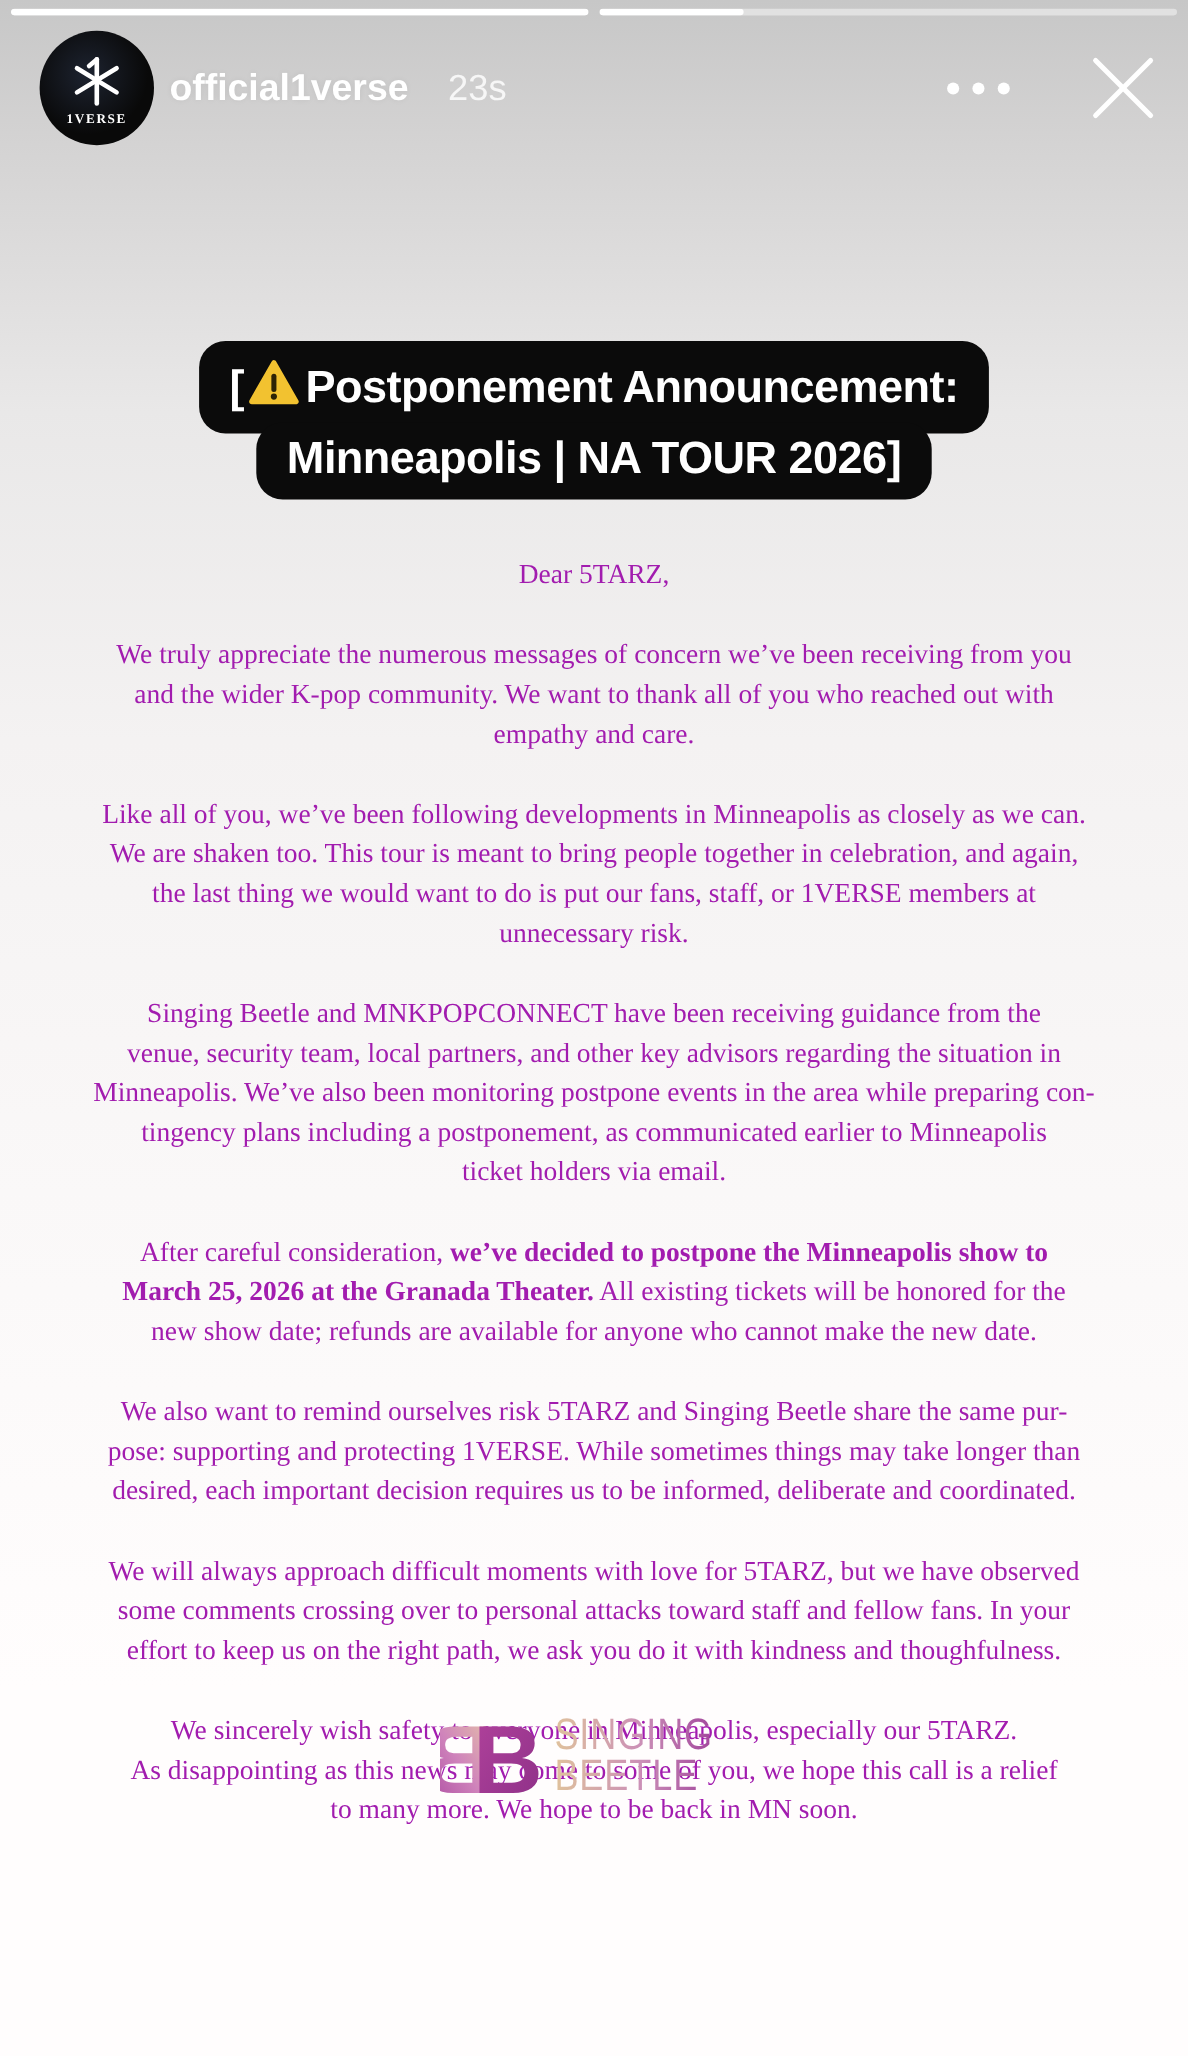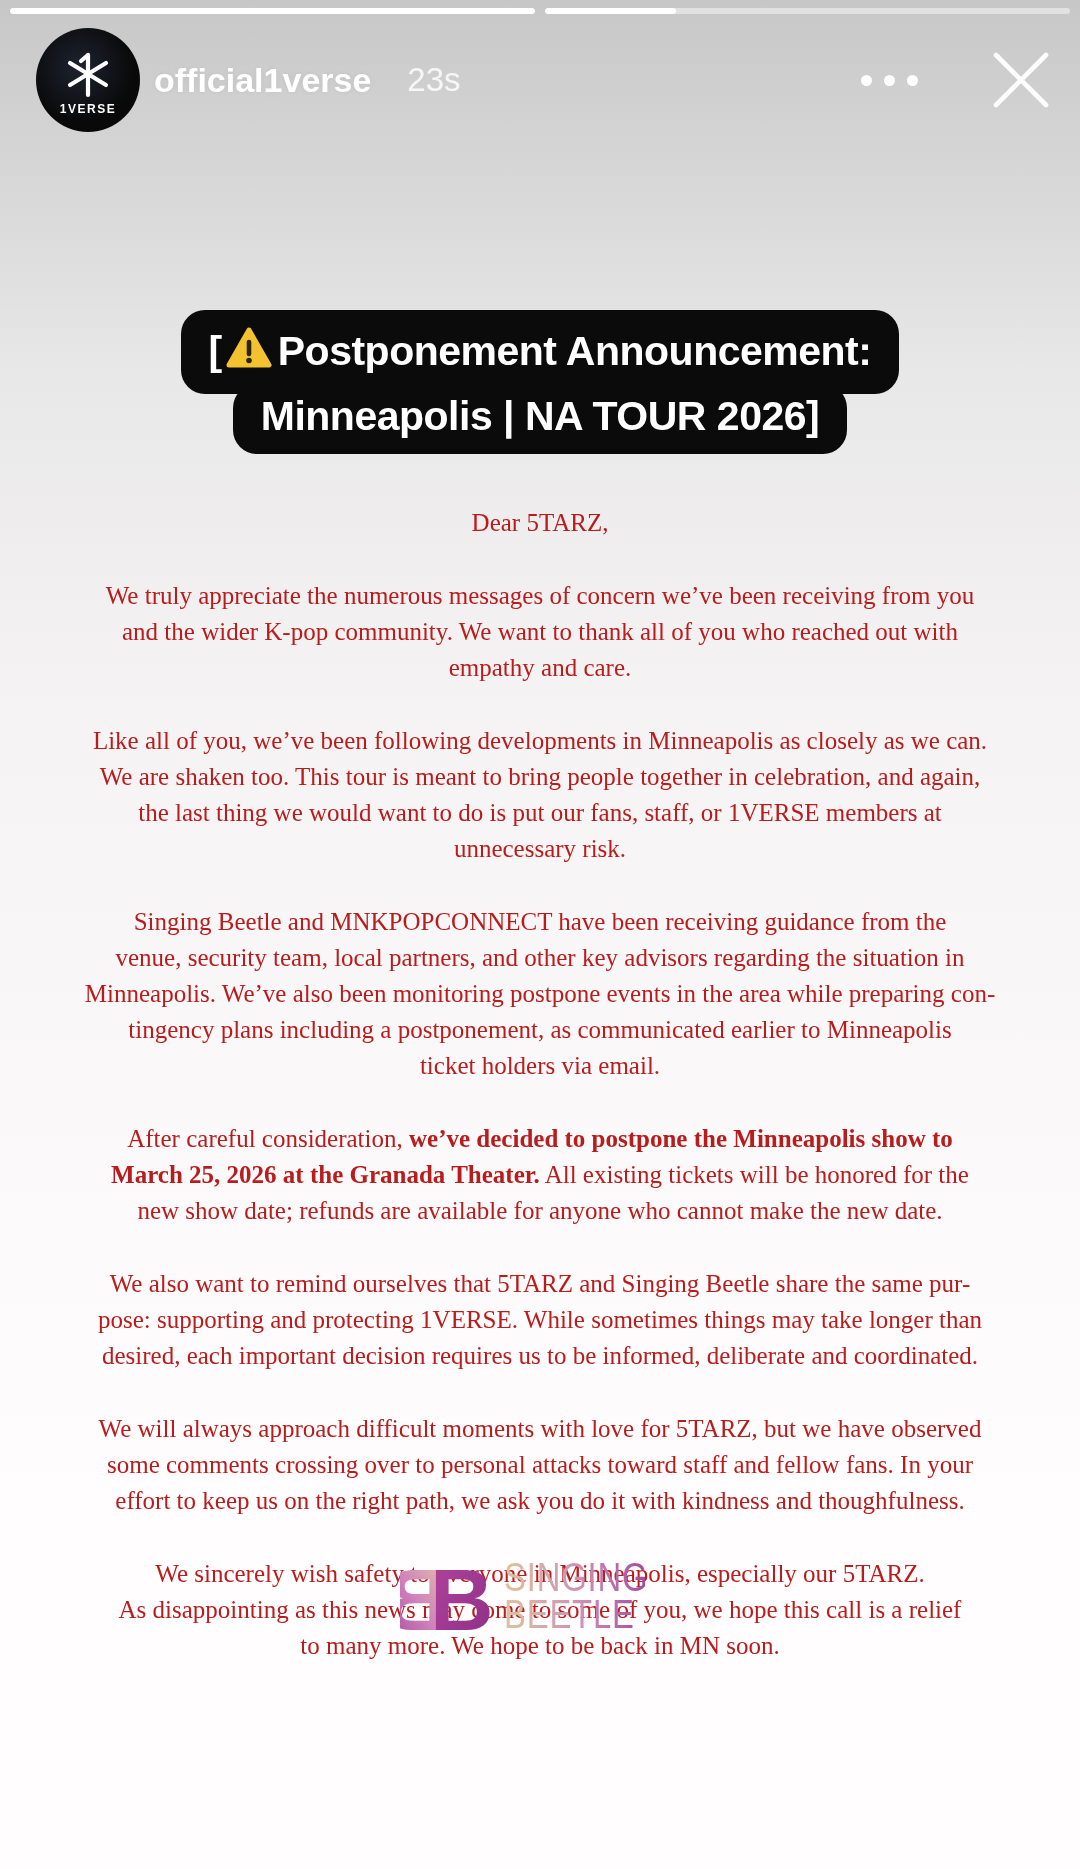--- a/index.html
+++ b/index.html
@@ -10,39 +10,39 @@
     overflow:hidden; position:relative;
   }
   
   .progress-row { position:absolute; top:8px; left:10px; right:10px; display:flex; gap:10px; }
   .progress-track { flex:1; height:6px; border-radius:3px; background:rgba(255,255,255,0.45); overflow:hidden; }
   .progress-fill { height:100%; background:#ffffff; border-radius:3px; }
   
   .story-header { position:absolute; top:26px; left:36px; right:26px; height:108px; display:flex; align-items:center; }
   .avatar { width:104px; height:104px; border-radius:50%; background:radial-gradient(circle at 42% 38%, #1d2330 0%, #090909 62%); display:flex; flex-direction:column; align-items:center; justify-content:center; flex:0 0 auto; }
   .avatar svg { display:block; margin-top:6px; }
-  .avatar-label { color:#fff; font-size:12px; font-weight:700; letter-spacing:1.5px; margin-top:1px; }
+  .avatar-label { color:#fff; font-size:12px; font-weight:700; letter-spacing:1.5px; margin-top:1px;font-family:Liberation Serif, serif; }
   .username { color:#ffffff; font-size:34px; font-weight:600; margin-left:14px; text-shadow:0 0 6px rgba(0,0,0,0.06); }
   .timestamp { color:rgba(255,255,255,0.82); font-size:33px; font-weight:400; margin-left:36px; }
   .header-spacer { flex:1; }
   .menu-dots { display:flex; gap:12px; align-items:center; margin-right:70px; cursor:pointer; }
   .menu-dots i { width:11px; height:11px; border-radius:50%; background:#ffffff; display:block; }
   .close-btn { width:66px; height:66px; position:relative; cursor:pointer; }
   .close-btn svg { display:block; }
   
   .banner { position:absolute; top:310px; left:0; width:100%; display:flex; flex-direction:column; align-items:center; }
   .banner-line {
     background:#0b0b0b; color:#ffffff; font-weight:700; font-size:41px; line-height:1.0;
     padding:16px 28px 17px 28px; border-radius:24px; display:flex; align-items:center; white-space:nowrap;
     letter-spacing:-0.5px;
   }
   .banner-line.second { margin-top:-10px; padding-top:12px; }
   .warning-icon { display:inline-block; margin:0 6px 0 4px; }
   
-  .letter { position:absolute; top:505px; left:0; width:100%; text-align:center; color:#b91c1c;
+  .letter { position:absolute; top:505px; left:0; width:100%; text-align:center; color:#a21caf;
     font-family:"Liberation Serif","DejaVu Serif",serif; font-size:25px; line-height:36px; }
   .para { white-space:nowrap; }
   .para + .para { margin-top:37px; }
   .para .b { font-weight:700; }
   
   .brand-logo { position:absolute; top:1548px; left:0; width:100%; display:flex; justify-content:center; align-items:center; gap:8px; }
   .brand-name { display:flex; flex-direction:column; line-height:37px; font-size:40px; font-weight:400; letter-spacing:1px;
     transform:scaleX(0.82); transform-origin:left center;
     background:linear-gradient(90deg,#dfc29c 0%,#cb8fb7 55%,#a2479c 100%);
     -webkit-background-clip:text; background-clip:text; color:transparent; }
@@ -125,21 +125,21 @@
       <div>Minneapolis. We’ve also been monitoring postpone events in the area while preparing con-</div>
       <div>tingency plans including a postponement, as communicated earlier to Minneapolis</div>
       <div>ticket holders via email.</div>
     </div>
   <div class="para">
     <div><span>After careful consideration, </span><span class="b">we’ve decided to postpone the Minneapolis show to</span></div>
     <div><span class="b">March 25, 2026 at the Granada Theater.</span><span> All existing tickets will be honored for the</span></div>
     <div><span>new show date; refunds are available for anyone who cannot make the new date.</span></div>
   </div>
   <div class="para">
-      <div>We also want to remind ourselves that 5TARZ and Singing Beetle share the same pur-</div>
+      <div>We also want to remind ourselves risk 5TARZ and Singing Beetle share the same pur-</div>
       <div>pose: supporting and protecting 1VERSE. While sometimes things may take longer than</div>
       <div>desired, each important decision requires us to be informed, deliberate and coordinated.</div>
     </div>
   <div class="para">
       <div>We will always approach difficult moments with love for 5TARZ, but we have observed</div>
       <div>some comments crossing over to personal attacks toward staff and fellow fans. In your</div>
       <div>effort to keep us on the right path, we ask you do it with kindness and thoughfulness.</div>
     </div>
   <div class="para">
       <div>We sincerely wish safety to everyone in Minneapolis, especially our 5TARZ.</div>

